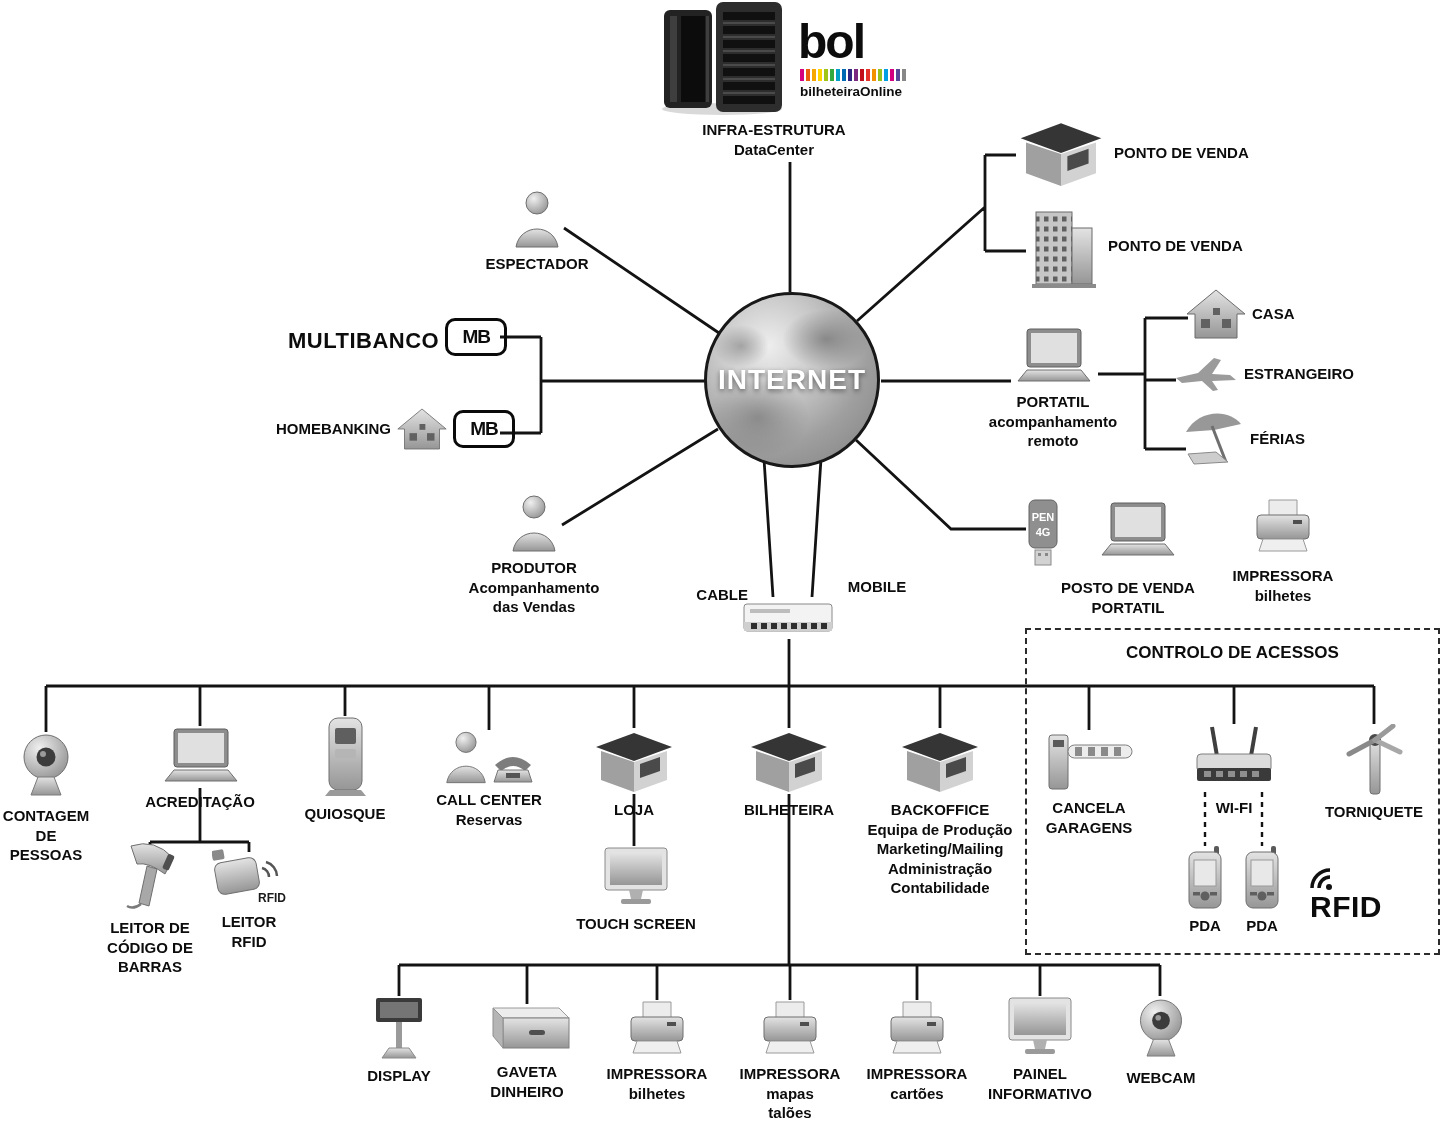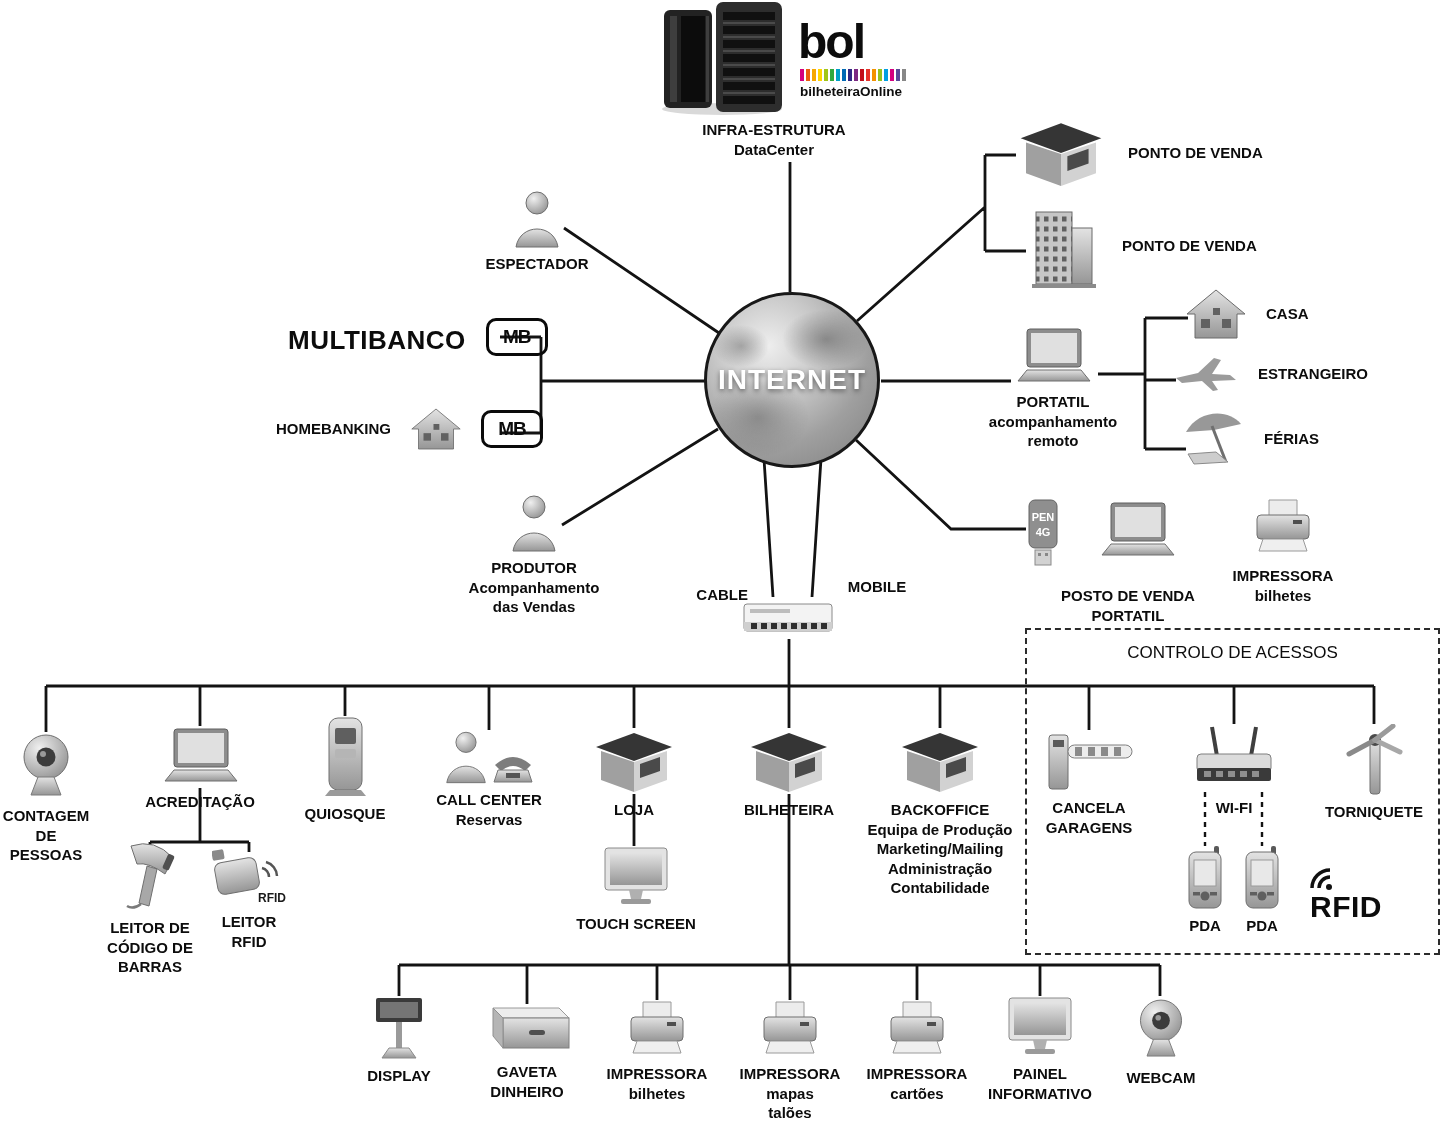--- a/index.html
+++ b/index.html
@@ -1,21 +1,21 @@
 <!DOCTYPE html>
 <html><head>
 <meta charset="utf-8">
 <style>
   * { margin:0; padding:0; box-sizing:border-box; }
   body { background:#fff; font-family:"Liberation Sans", sans-serif; color:#0c0c0c; }
   .canvas { position:relative; width:1445px; height:1121px; background:#fff; overflow:hidden; }
 
   .lines { position:absolute; inset:0; z-index:1; }
   .node { position:absolute; z-index:2; display:flex; flex-direction:column; align-items:center; }
-  .node.side { flex-direction:row; align-items:center; gap:20px;justify-content:flex-end; }
+  .node.side { flex-direction:row; align-items:center; gap:6px;justify-content:flex-end; }
   .label { font-size:15px; font-weight:600; line-height:1.3; white-space:pre-line; text-align:center; margin-top:6px; }
   .node.side .label { text-align:left; margin-top:0; }
   svg text { font-family:"Liberation Sans", sans-serif; }
 
   
   .globe { position:absolute; left:704px; top:292px; width:176px; height:176px; border-radius:50%;
     border:3px solid #181818; z-index:2; display:flex; align-items:center; justify-content:center;
     background: radial-gradient(circle at 36% 30%, #eeeeee 0%, #c9c9c9 32%, #9f9f9f 62%, #7f7f7f 100%); }
   .globe::before { content:""; position:absolute; inset:0; border-radius:50%;
     background:
@@ -26,29 +26,29 @@
     text-shadow:0 2px 5px rgba(0,0,0,.5); }
 
   
   .bol { align-items:flex-start; }
   .bol-text { font-size:48px; font-weight:800; letter-spacing:-2px; line-height:.85; }
   .stripes { display:flex; gap:2px; margin:6px 0 3px 2px; }
   .stripes span { width:4px; height:12px; display:inline-block; }
   .bol-sub { font-size:13.5px; font-weight:600; margin-left:2px; }
 
   
-  .multibanco-text { font-size:26px; font-weight:800; letter-spacing:.5px;margin-top:7px; }
+  .multibanco-text { font-size:22px; font-weight:800; letter-spacing:.5px;margin-top:7px; }
   .mb-box { width:62px; height:38px; border:3.5px solid #0a0a0a; border-radius:10px; display:flex;
     align-items:center; justify-content:center; font-size:19px; font-weight:800; letter-spacing:-1px; flex:none; }
 
   
   .access-box { position:absolute; left:1025px; top:628px; width:415px; height:327px;
     border:2px dashed #2b2b2b; z-index:0; }
   .access-title { position:absolute; top:13px; left:0; right:0; text-align:center;
-    font-size:17px; font-weight:400; }
+    font-size:17px; font-weight:700; }
 
   .rfid-big { font-size:30px; font-weight:800; letter-spacing:.5px; line-height:1; margin-top:2px; }
 </style>
 </head>
 <body>
 
 <div class="canvas">
 
   <svg width="0" height="0" style="position:absolute" aria-hidden="true">
     <defs>
@@ -284,21 +284,21 @@
   </div>
 
   <div class="node" style="left:1094px;top:500px">
     <svg width="86" height="60" viewBox="0 0 86 60">
       <rect x="17" y="3" width="54" height="38" rx="3" fill="#8d8d8d" stroke="#5f5f5f"></rect>
       <rect x="21" y="7" width="46" height="30" fill="#e0e0e0"></rect>
       <polygon points="8,55 80,55 71,44 17,44" fill="url(#gm)" stroke="#6f6f6f"></polygon>
     </svg>
   </div>
   <div class="node" style="left:1038px;top:574px;width:180px">
-    <div class="label" style="margin-top:12px">POSTO DE VENDA
+    <div class="label" style="margin-top:4px">POSTO DE VENDA
 PORTATIL</div>
   </div>
 
   <div class="node" style="left:1218px;top:498px;width:130px">
     <svg width="62" height="58" viewBox="0 0 62 58">
       <polygon points="17,2 45,2 45,18 17,18" fill="#ececec" stroke="#9a9a9a"></polygon>
       <rect x="5" y="17" width="52" height="24" rx="4" fill="url(#gm)" stroke="#6f6f6f"></rect>
       <rect x="41" y="22" width="9" height="4" fill="#4f4f4f"></rect>
       <polygon points="11,41 51,41 55,53 7,53" fill="#efefef" stroke="#9a9a9a"></polygon>
     </svg>

